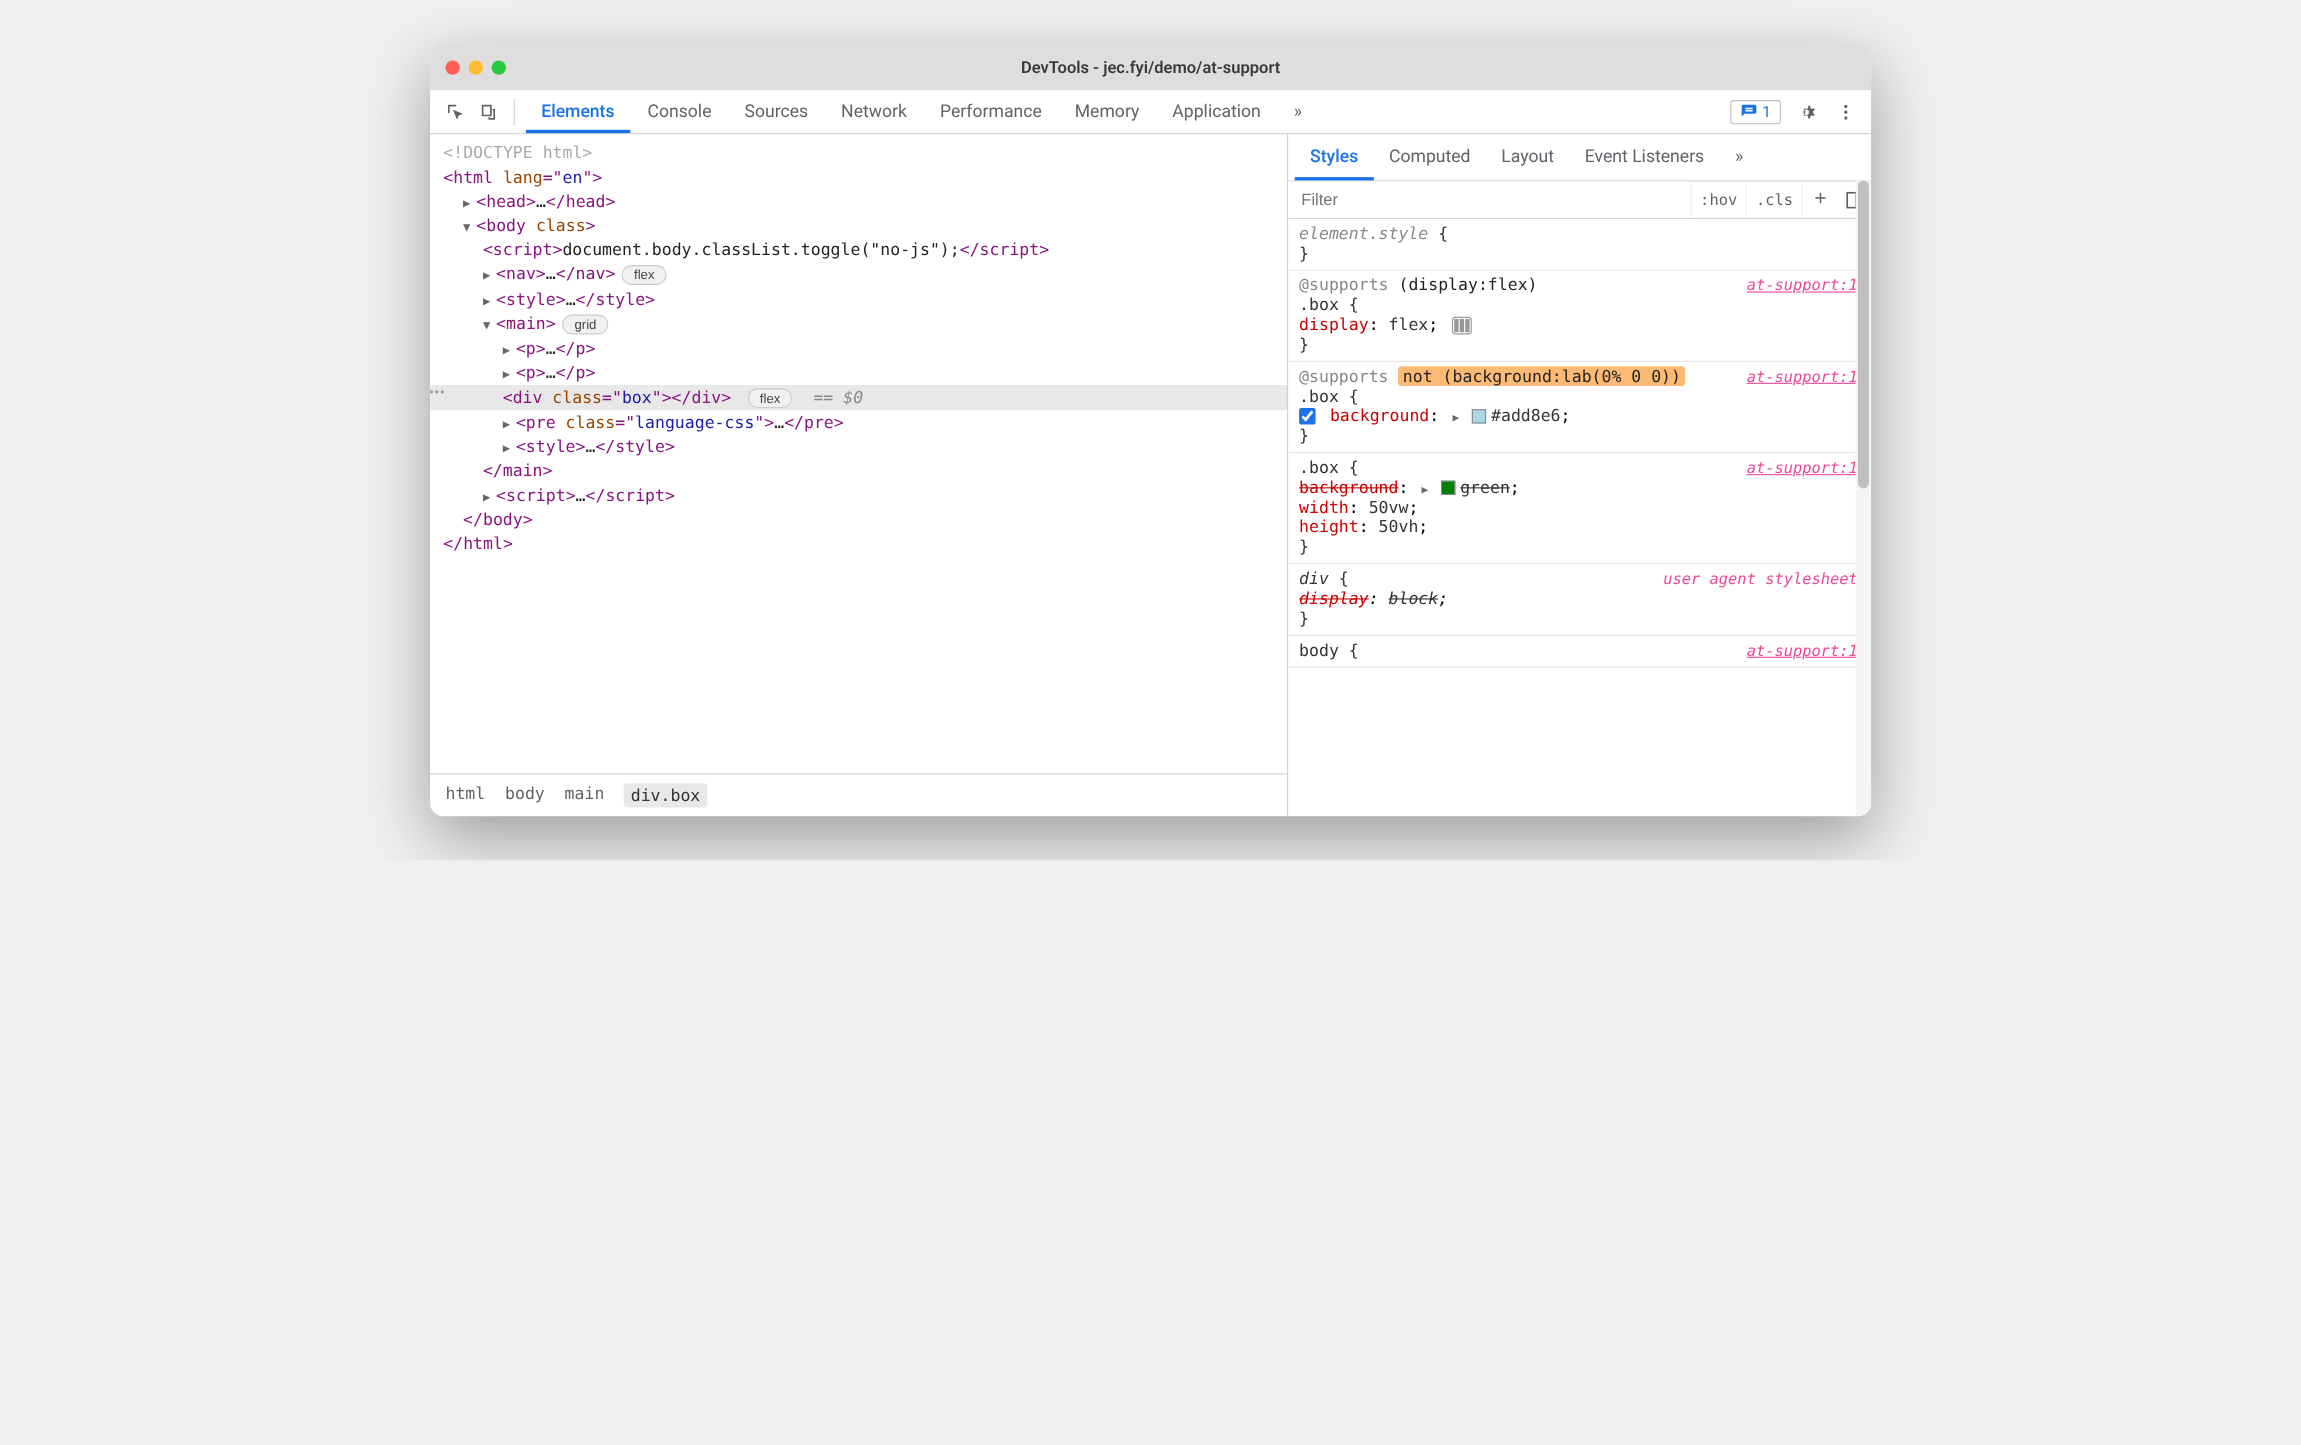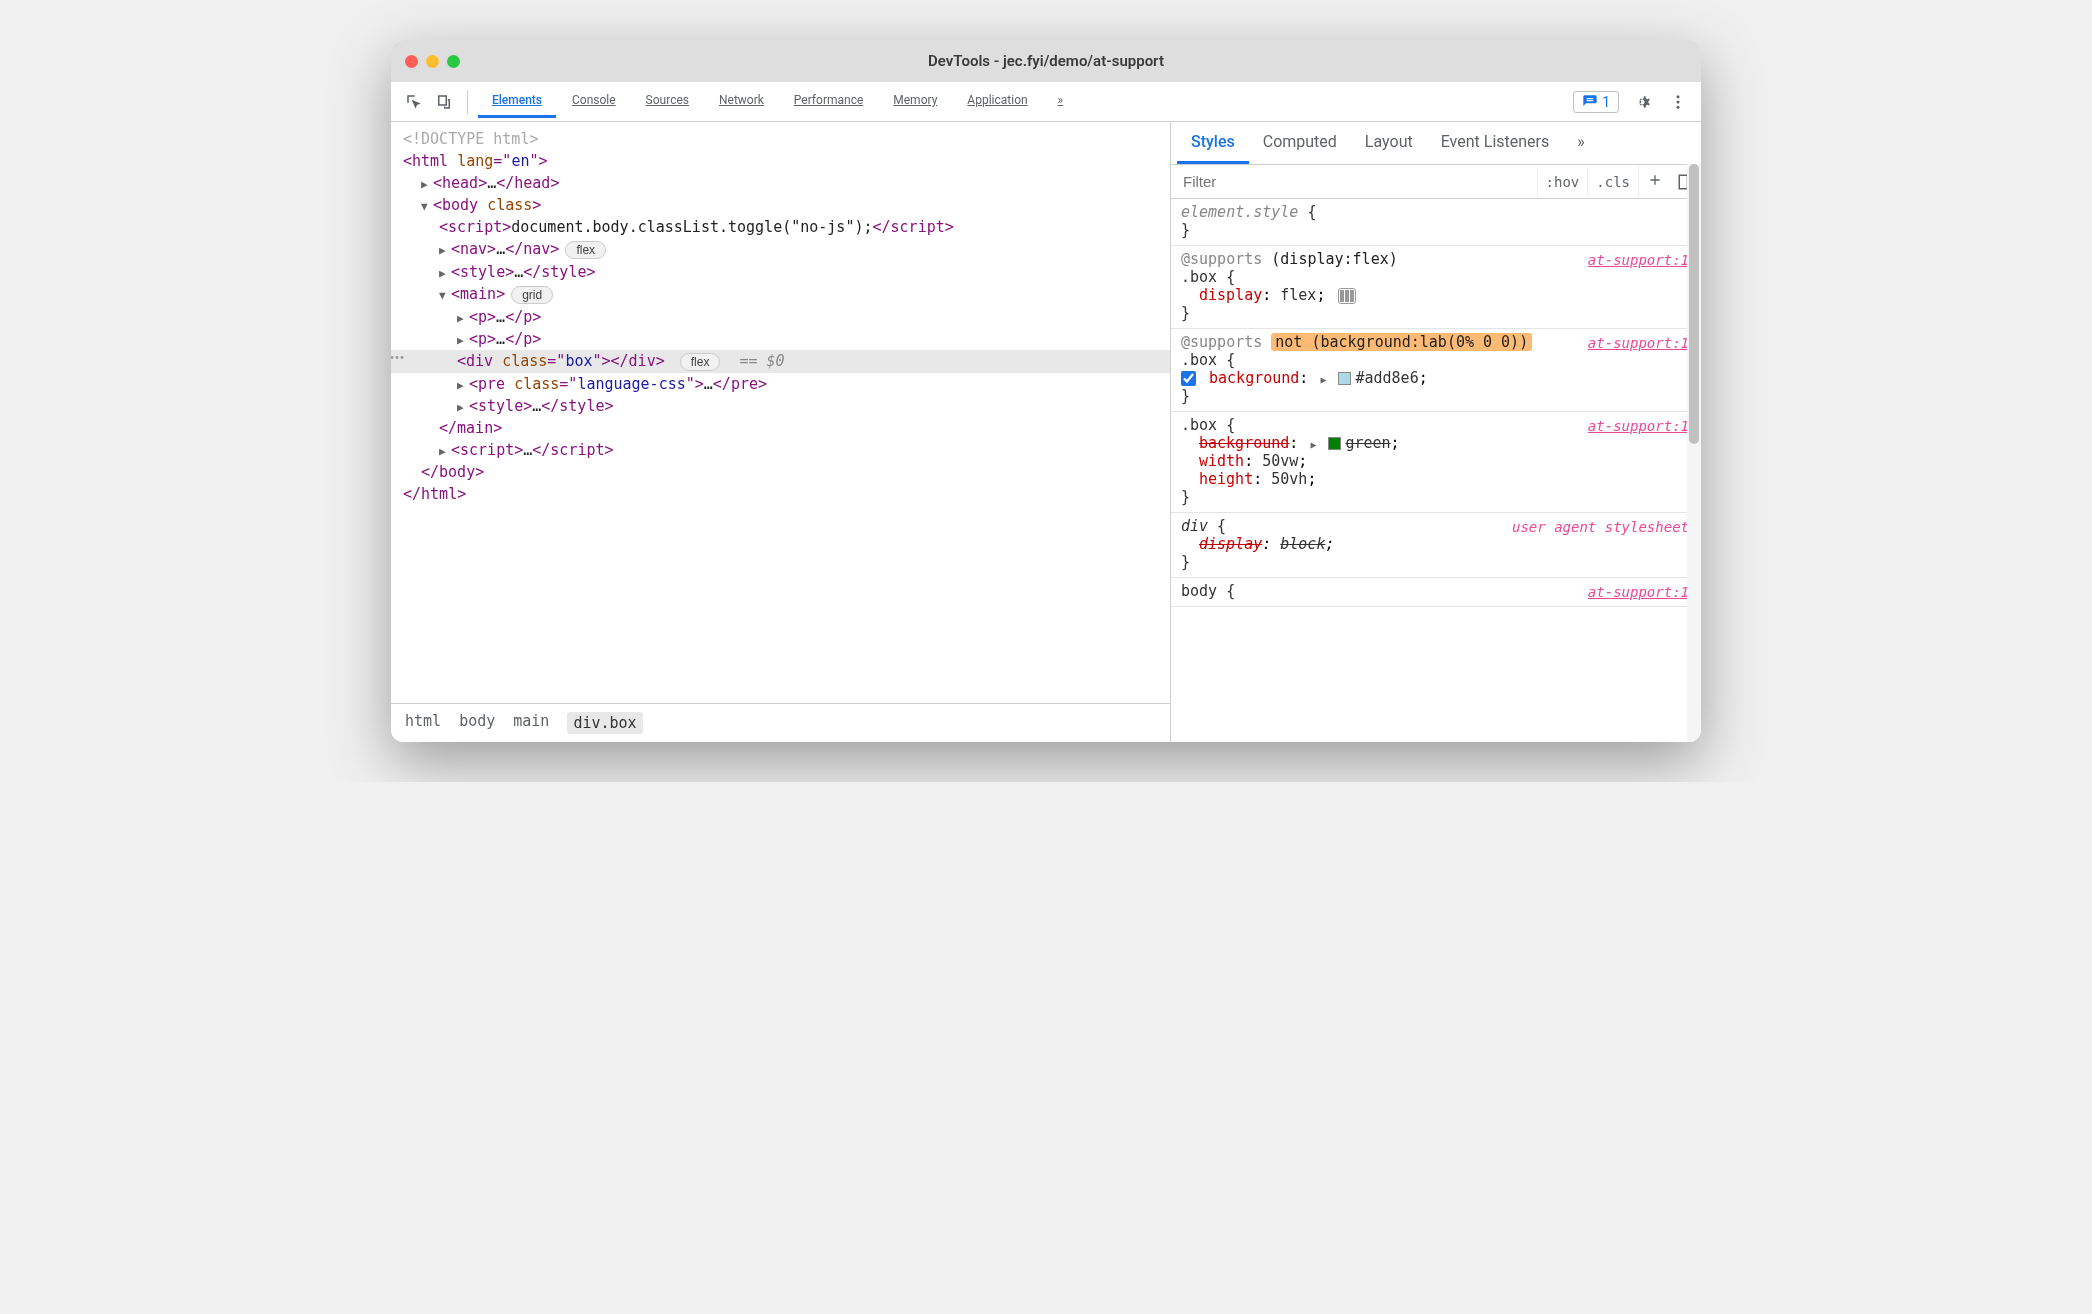--- a/index.html
+++ b/index.html
@@ -41,21 +41,21 @@
 .toolbar {
   height: 40px;
   display: flex; align-items: center;
   border-bottom: 1px solid #d0d0d0;
   padding: 0 10px;
   gap: 4px;
 }
 .tb-icon { width: 26px; height: 26px; display:flex; align-items:center; justify-content:center; fill:#5f6368; color:#5f6368; cursor:pointer; }
 .tb-divider { width:1px; height:24px; background:#d0d0d0; margin:0 6px; }
 .tabs { display:flex; gap:2px; flex:1; }
-.tab { padding: 8px 14px; color:#5f6368; font-size:12px; cursor:pointer; border-bottom:3px solid transparent;text-decoration:underline; }
+.tab { padding: 8px 14px; color:#5f6368; font-size:16px; cursor:pointer; border-bottom:3px solid transparent; }
 .tab.active { color:#1a73e8; border-bottom-color:#1a73e8; font-weight:500; }
 .tb-right { display:flex; align-items:center; gap:10px; }
 .issue-badge {
   display:flex; align-items:center; gap:4px; padding:2px 8px;
   border:1px solid #c0c0c0; border-radius:3px; color:#1a73e8;
   font-size:14px; cursor:pointer;
 }
 .issue-badge svg { fill:#1a73e8; }
 .body { display:flex; height:620px; }
 .dom-panel { flex:1; border-right:1px solid #d0d0d0; display:flex; flex-direction:column; font-family: Menlo, Consolas, monospace; font-size:15px;gap:20px; }
@@ -88,21 +88,21 @@
 .box-btn { padding:4px 6px; display:flex; align-items:center; cursor:pointer; }
 .styles-body { flex:1; overflow:auto; font-family:Menlo,Consolas,monospace; font-size:15px; }
 .rule { border-bottom:1px solid #e5e5e5; padding:4px 10px 6px; position:relative; }
 .rule .src { position:absolute; right:12px; top:6px; color:#ec4899; font-style:italic; font-size:14px; text-decoration:underline; }
 .rule .src.ua { text-decoration:none; }
 .supports { color:#888; }
 .support-cond { color:#222; }
 .support-cond.hl { background:#fdba74; border-radius:3px; padding:0 4px; }
 .sel { color:#333;margin-top:18px; }
 .sel.el { font-style:italic; color:#888; }
-.prop { color:#c80000; margin-left:18px; }
+.prop { color:#c80000; }
 .prop.over { text-decoration:line-through; }
 .val { color:#333; }
 .val.over { text-decoration:line-through; }
 .prop-italic { font-style:italic; }
 .cb { width:15px; height:15px; accent-color:#1a73e8; vertical-align:middle; margin-right:4px; }
 .swatch { display:inline-block; width:13px; height:13px; border:1px solid #888; vertical-align:middle; margin-right:4px; }
 .tri { display:inline-block; color:#666; font-size:10px; margin:0 3px; }
 .flex-icon { display:inline-flex; width:18px; height:16px; border:1px solid #999; border-radius:3px; padding:1px; gap:1px; vertical-align:middle; margin-left:4px; }
 .flex-icon i { flex:1; background:#999; }
 .inherited { background:#f3f3f3; padding:6px 10px; border-bottom:1px solid #e5e5e5; font-style:italic; color:#666; }

